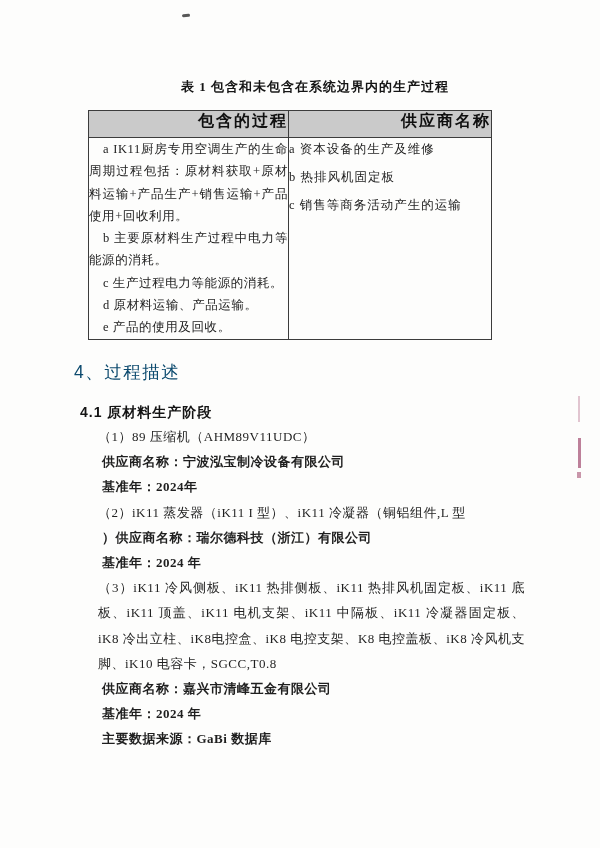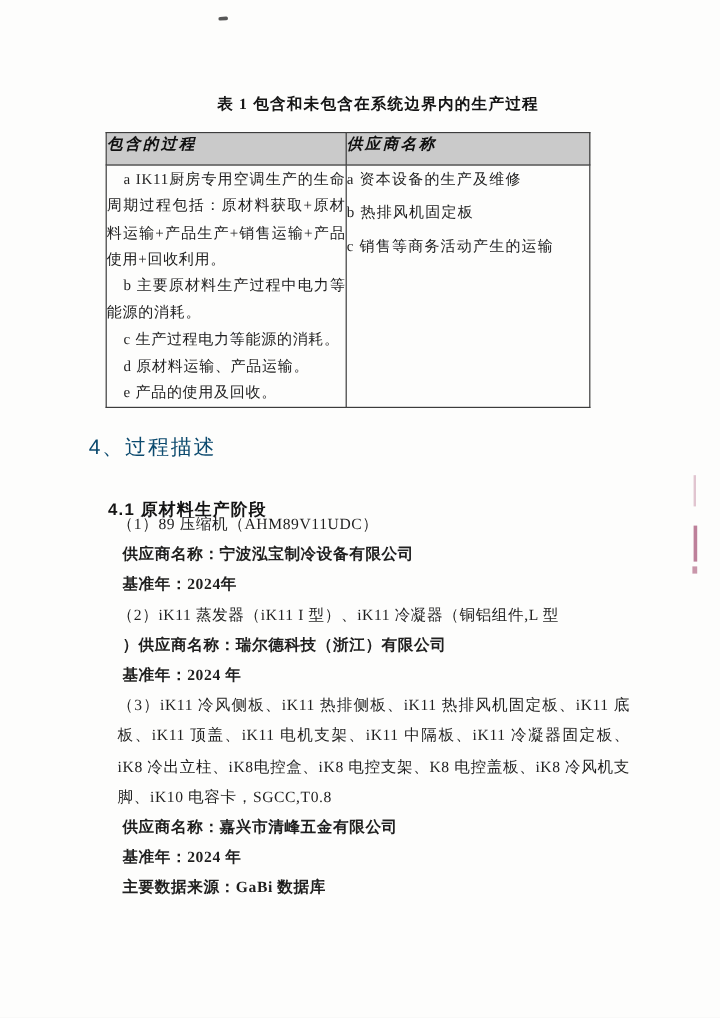--- a/index.html
+++ b/index.html
@@ -38,45 +38,45 @@
     border-collapse: collapse; table-layout: fixed;
   }
   table.boundary th, table.boundary td {
     border: 1.5px solid var(--border-col, #3c3c3c);
     vertical-align: top; padding: 0;
   }
   table.boundary th {
     height: 26px;
     background: var(--header-bg, #cacaca);
     font-family: "Liberation Sans", "DejaVu Sans", sans-serif;
-    font-weight: bold; font-size: 13px; letter-spacing: 2px;
-    text-align: left; color: #101010; font-style: italic;
+    font-weight: bold; font-size: 16px; letter-spacing: 2px;
+    text-align: right; color: #101010;
   }
   th.col-included { width: 199px; }
   td.cell-included { padding: 5px 7px 0 5px; }
   td.cell-included p {
     margin: 0; font-size: 12.5px; line-height: 22.3px;
     text-indent: 14px; text-align: justify; letter-spacing: .6px; color: #222;
   }
   td.cell-excluded { padding: 9px 6px 0 8px; }
   td.cell-excluded p {
     margin: 0 0 6px 0; font-size: 12.5px; line-height: 22px;
     letter-spacing: 1px; color: #222;
   }
 
   
   .h-section {
     position: absolute; left: 74px; top: 360px;
     font-family: "Liberation Sans", "DejaVu Sans", sans-serif;
     font-weight: normal; font-size: 17.5px; letter-spacing: 1.5px; color: #0c4a6e;
   }
   .h-sub {
-    position: absolute; left: 90px; top: 404px;
+    position: absolute; left: 80px; top: 404px;
     font-family: "Liberation Sans", "DejaVu Sans", sans-serif;
-    font-weight: bold; font-size: 14px; letter-spacing: 1px; color: #141414; margin-top: 12px;
+    font-weight: bold; font-size: 14px; letter-spacing: 1px; color: #141414;
   }
 
   
   .body-lines {
     position: absolute; left: 88px; top: 424px; width: 437px;
   }
   .body-lines p {
     margin: 0; font-size: 13px; line-height: 25.2px;
     letter-spacing: .5px; color: #1f1f1f;
   }

